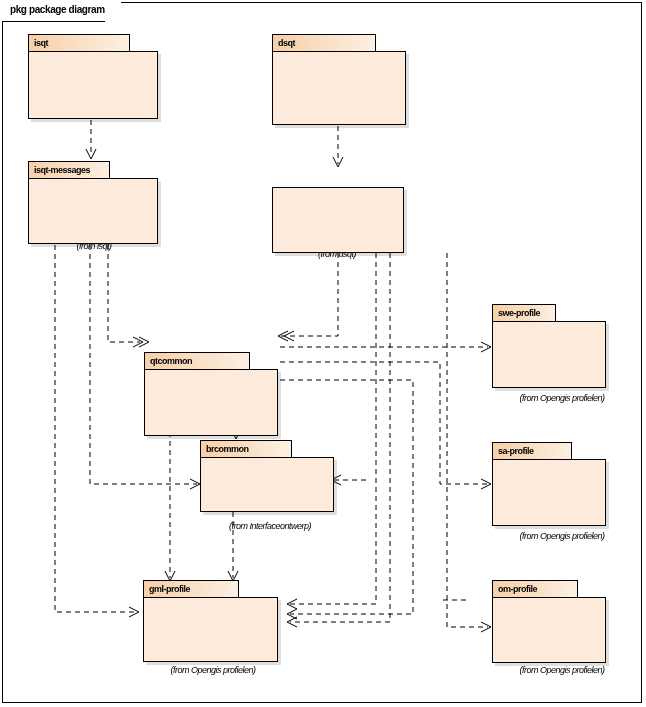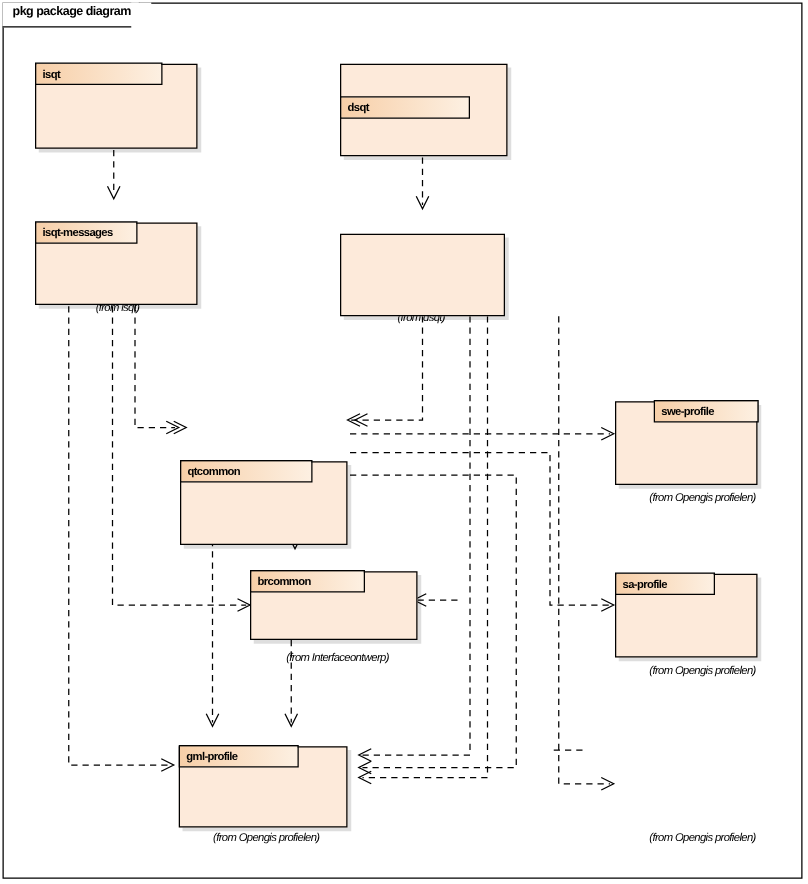--- a/index.html
+++ b/index.html
@@ -71,21 +71,21 @@
     letter-spacing: -0.4px;
     white-space: nowrap;
   }
   
   .pkg {
     position: absolute;
   }
   .pkg-tab {
     position: absolute;
     left: 0;
-    top: 16px;
+    top: 0;
     height: 18px;
     box-sizing: border-box;
     border: 1px solid #000000;
     background: linear-gradient(to right, #f7cfa8, #fdf0e2);
     z-index: 3;
     text-decoration: underline;
   }
   .pkg-tab-label {
     position: absolute;
     left: 5px;
@@ -205,21 +205,21 @@
   </svg>
 
   <div class="pkg" style="left:28px; top:34px; width:140px; height:86px;">
     <div class="pkg-tab" style="width:102px;">
       <span class="pkg-tab-label">isqt</span>
     </div>
     <div class="pkg-body" style="width:130px; height:68px;"></div>
   </div>
 
   <div class="pkg" style="left:272px; top:34px; width:140px; height:92px;">
-    <div class="pkg-tab" style="width:104px;margin-top:27px;">
+    <div class="pkg-tab" style="width:104px;">
       <span class="pkg-tab-label">dsqt</span>
     </div>
     <div class="pkg-body" style="width:134px; height:74px;"></div>
   </div>
 
   <div class="pkg" style="left:28px; top:161px; width:136px; height:84px;">
     <div class="pkg-tab" style="width:82px;">
       <span class="pkg-tab-label">isqt-messages</span>
     </div>
     <div class="pkg-body" style="width:130px; height:66px;"></div>
@@ -232,21 +232,21 @@
   <div class="pkg-from" style="left:272px; top:249px; width:130px;">(from dsqt)</div>
 
   <div class="pkg" style="left:144px; top:304px; width:140px; height:84px;margin-top:48px;">
     <div class="pkg-tab" style="width:106px;">
       <span class="pkg-tab-label">qtcommon</span>
     </div>
     <div class="pkg-body" style="width:134px; height:67px;"></div>
   </div>
 
   <div class="pkg" style="left:492px; top:304px; width:120px; height:84px;">
-    <div class="pkg-tab" style="width:84px;margin-left:31px;">
+    <div class="pkg-tab" style="width:64px;">
       <span class="pkg-tab-label">swe-profile</span>
     </div>
     <div class="pkg-body" style="width:114px; height:67px;"></div>
   </div>
   <div class="pkg-from" style="left:492px; top:393px; width:140px;">(from Opengis profielen)</div>
 
   <div class="pkg" style="left:200px; top:440px; width:140px; height:60px;">
     <div class="pkg-tab" style="width:92px;">
       <span class="pkg-tab-label">brcommon</span>
     </div>
@@ -263,15 +263,21 @@
   <div class="pkg-from" style="left:492px; top:531px; width:140px;">(from Opengis profielen)</div>
 
   <div class="pkg" style="left:143px; top:580px; width:140px; height:84px;">
     <div class="pkg-tab" style="width:96px;">
       <span class="pkg-tab-label">gml-profile</span>
     </div>
     <div class="pkg-body" style="width:135px; height:65px;"></div>
   </div>
   <div class="pkg-from" style="left:143px; top:665px; width:140px;">(from Opengis profielen)</div>
 
+  <div class="pkg" style="left:492px; top:580px; width:120px; height:84px;">
+    <div class="pkg-tab" style="width:86px;">
+      <span class="pkg-tab-label">om-profile</span>
+    </div>
+    <div class="pkg-body" style="width:114px; height:66px;"></div>
+  </div>
   <div class="pkg-from" style="left:492px; top:665px; width:140px;">(from Opengis profielen)</div>
 
 </div>
 
 </body></html>

